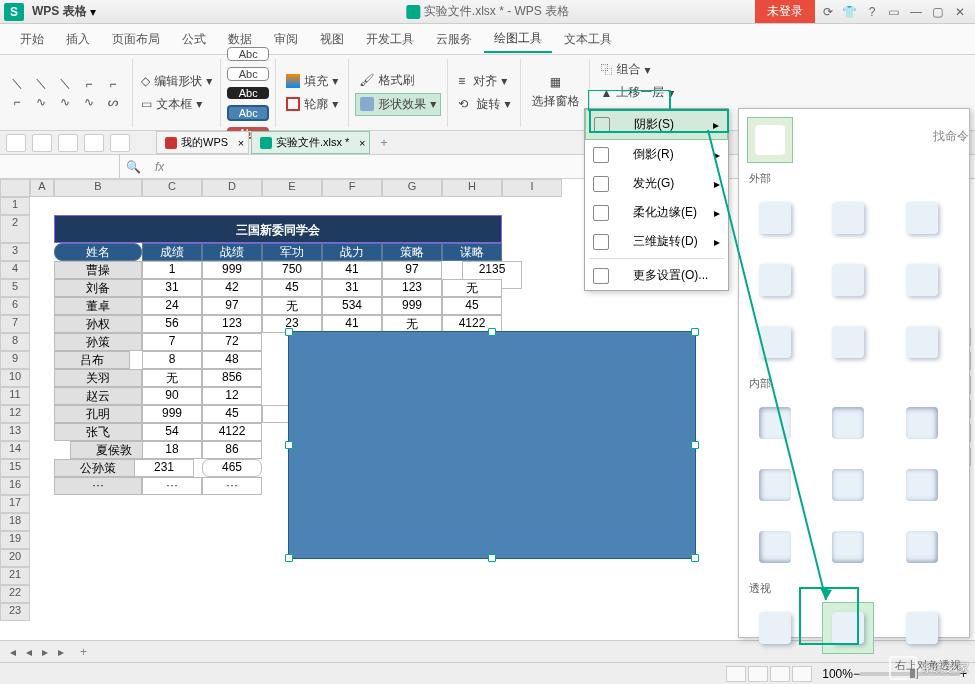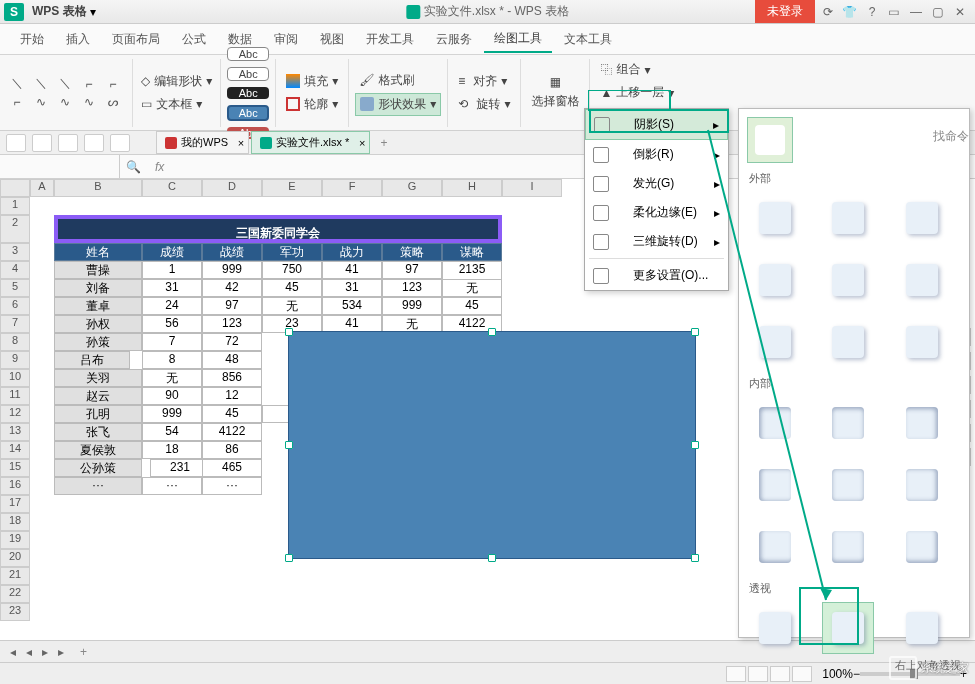--- a/index.html
+++ b/index.html
@@ -43,21 +43,21 @@
 .formula-bar .namebox { width: 120px; border-right: 1px solid #ccc; padding: 0 6px; height: 100%; display: flex; align-items: center; }
 .formula-bar .fx { padding: 0 8px; color: #888; font-style: italic; }
 
 .grid-area { position: relative; height: 480px; overflow: hidden; background: #fff; }
 .col-headers { display: flex; position: absolute; top: 0; left: 0; height: 18px; background: #e8e8e8; }
 .col-headers .corner { width: 30px; border: 1px solid #ccc; background: #e8e8e8; }
 .col-headers .ch { border: 1px solid #ccc; text-align: center; color: #555; font-size: 11px; background: #e8e8e8; }
 .row-headers { position: absolute; top: 18px; left: 0; width: 30px; }
 .row-headers .rh { height: 18px; border: 1px solid #ccc; background: #e8e8e8; text-align: center; color: #555; font-size: 11px; }
 .cells { position: absolute; top: 18px; left: 30px; }
-.sheet-title { position: absolute; background: #1f3a5f; color: #fff; border: 4px solid #8b5cf6; text-align: center; font-weight: bold; padding: 6px 0; }
+.sheet-title { position: absolute; background: #1f3a5f; color: #fff; border: 1px solid #8b5cf6; text-align: center; font-weight: bold; padding: 6px 0; }
 .sheet-header { position: absolute; background: #2a5a8a; color: #fff; border: 1px solid #5a7a9a; text-align: center; font-size: 12px; }
 .sheet-cell { position: absolute; border: 1px solid #bbb; text-align: center; font-size: 12px; background: #fff; }
 .sheet-cell.name { background: #e0e0e0; }
 .blue-shape { position: absolute; background: #4a83b4; border: 1px solid #2a5a8a; }
 .blue-shape .handle { position: absolute; width: 8px; height: 8px; background: #fff; border: 1px solid #0a8; border-radius: 1px; }
 
 .effects-menu { position: absolute; top: 108px; left: 584px; width: 145px; background: #fff; border: 1px solid #aaa; box-shadow: 2px 2px 6px rgba(0,0,0,0.2); z-index: 100; }
 .effects-menu .mi { display: flex; align-items: center; padding: 6px 8px; gap: 24px; position: relative; }
 .effects-menu .mi.hover { background: #d4ead9; border: 1px solid #8ac9a8; }
 .effects-menu .mi .arrow { position: absolute; right: 8px; }
@@ -252,34 +252,34 @@
       <div class="rh">17</div>
       <div class="rh">18</div>
       <div class="rh">19</div>
       <div class="rh">20</div>
       <div class="rh">21</div>
       <div class="rh">22</div>
       <div class="rh">23</div>
     </div>
   <div class="cells" id="cells">
       <div class="sheet-title" style="top: 18px; left: 24px; width: 448px; height: 28px;">三国新委同学会</div>
-      <div class="sheet-header" style="top: 46px; left: 24px; width: 88px; height: 18px;">姓名</div>
+      <div class="sheet-header" style="top: 46px; left: 24px; width: 88px; height: 18px; border-radius: 8px;">姓名</div>
       <div class="sheet-header" style="top: 46px; left: 112px; width: 60px; height: 18px;">成绩</div>
       <div class="sheet-header" style="top: 46px; left: 172px; width: 60px; height: 18px;">战绩</div>
       <div class="sheet-header" style="top: 46px; left: 232px; width: 60px; height: 18px;">军功</div>
       <div class="sheet-header" style="top: 46px; left: 292px; width: 60px; height: 18px;">战力</div>
       <div class="sheet-header" style="top: 46px; left: 352px; width: 60px; height: 18px;">策略</div>
       <div class="sheet-header" style="top: 46px; left: 412px; width: 60px; height: 18px;">谋略</div>
       <div class="sheet-cell name" style="top: 64px; left: 24px; width: 88px; height: 18px; font-family: Liberation Serif, serif;">曹操</div>
       <div class="sheet-cell" style="top: 64px; left: 112px; width: 60px; height: 18px;">1</div>
       <div class="sheet-cell" style="top: 64px; left: 172px; width: 60px; height: 18px;">999</div>
       <div class="sheet-cell" style="top: 64px; left: 232px; width: 60px; height: 18px;">750</div>
       <div class="sheet-cell" style="top: 64px; left: 292px; width: 60px; height: 18px;">41</div>
       <div class="sheet-cell" style="top: 64px; left: 352px; width: 60px; height: 18px;">97</div>
-      <div class="sheet-cell" style="top: 64px; left: 412px; width: 60px; height: 28px;">2135</div>
+      <div class="sheet-cell" style="top: 64px; left: 432px; width: 60px; height: 28px;">2135</div>
       <div class="sheet-cell name" style="top: 82px; left: 24px; width: 88px; height: 18px;">刘备</div>
       <div class="sheet-cell" style="top: 82px; left: 112px; width: 60px; height: 18px;">31</div>
       <div class="sheet-cell" style="top: 82px; left: 172px; width: 60px; height: 18px;">42</div>
       <div class="sheet-cell" style="top: 82px; left: 232px; width: 60px; height: 18px;">45</div>
       <div class="sheet-cell" style="top: 82px; left: 292px; width: 60px; height: 18px;">31</div>
       <div class="sheet-cell" style="top: 82px; left: 352px; width: 60px; height: 18px;">123</div>
       <div class="sheet-cell" style="top: 82px; left: 412px; width: 60px; height: 18px;">无</div>
       <div class="sheet-cell name" style="top: 100px; left: 24px; width: 88px; height: 18px;">董卓</div>
       <div class="sheet-cell" style="top: 100px; left: 112px; width: 60px; height: 18px;">24</div>
       <div class="sheet-cell" style="top: 100px; left: 172px; width: 60px; height: 18px;">97</div>
@@ -306,26 +306,26 @@
       <div class="sheet-cell name" style="top: 190px; left: 24px; width: 88px; height: 18px;">赵云</div>
       <div class="sheet-cell" style="top: 190px; left: 112px; width: 60px; height: 18px;">90</div>
       <div class="sheet-cell" style="top: 190px; left: 172px; width: 60px; height: 18px;">12</div>
       <div class="sheet-cell name" style="top: 208px; left: 24px; width: 88px; height: 18px;">孔明</div>
       <div class="sheet-cell" style="top: 208px; left: 112px; width: 60px; height: 18px;">999</div>
       <div class="sheet-cell" style="top: 208px; left: 172px; width: 60px; height: 18px;">45</div>
       <div class="sheet-cell" style="top: 208px; left: 232px; width: 60px; height: 18px;">1</div>
       <div class="sheet-cell name" style="top: 226px; left: 24px; width: 88px; height: 18px;">张飞</div>
       <div class="sheet-cell" style="top: 226px; left: 112px; width: 60px; height: 18px;">54</div>
       <div class="sheet-cell" style="top: 226px; left: 172px; width: 60px; height: 18px;">4122</div>
-      <div class="sheet-cell name" style="top: 244px; left: 24px; width: 88px; height: 18px;">夏侯敦</div>
+      <div class="sheet-cell name" style="top: 244px; left: 40px; width: 88px; height: 18px;">夏侯敦</div>
       <div class="sheet-cell" style="top: 244px; left: 112px; width: 60px; height: 18px;">18</div>
       <div class="sheet-cell" style="top: 244px; left: 172px; width: 60px; height: 18px;">86</div>
       <div class="sheet-cell name" style="top: 262px; left: 24px; width: 88px; height: 18px;">公孙策</div>
-      <div class="sheet-cell" style="top: 262px; left: 120px; width: 60px; height: 18px;">231</div>
-      <div class="sheet-cell" style="top: 262px; left: 172px; width: 60px; height: 18px;">465</div>
+      <div class="sheet-cell" style="top: 262px; left: 104px; width: 60px; height: 18px;">231</div>
+      <div class="sheet-cell" style="top: 262px; left: 172px; width: 60px; height: 18px; border-radius: 7px;">465</div>
       <div class="sheet-cell name" style="top: 280px; left: 24px; width: 88px; height: 18px;">···</div>
       <div class="sheet-cell" style="top: 280px; left: 112px; width: 60px; height: 18px;">···</div>
       <div class="sheet-cell" style="top: 280px; left: 172px; width: 60px; height: 18px;">···</div>
     </div>
 
   <div class="blue-shape" style="top:152px;left:288px;width:408px;height:228px">
     <div class="handle" style="top:-4px;left:-4px"></div>
     <div class="handle" style="top:-4px;left:50%;margin-left:-4px"></div>
     <div class="handle" style="top:-4px;right:-4px"></div>
     <div class="handle" style="top:50%;left:-4px;margin-top:-4px"></div>

